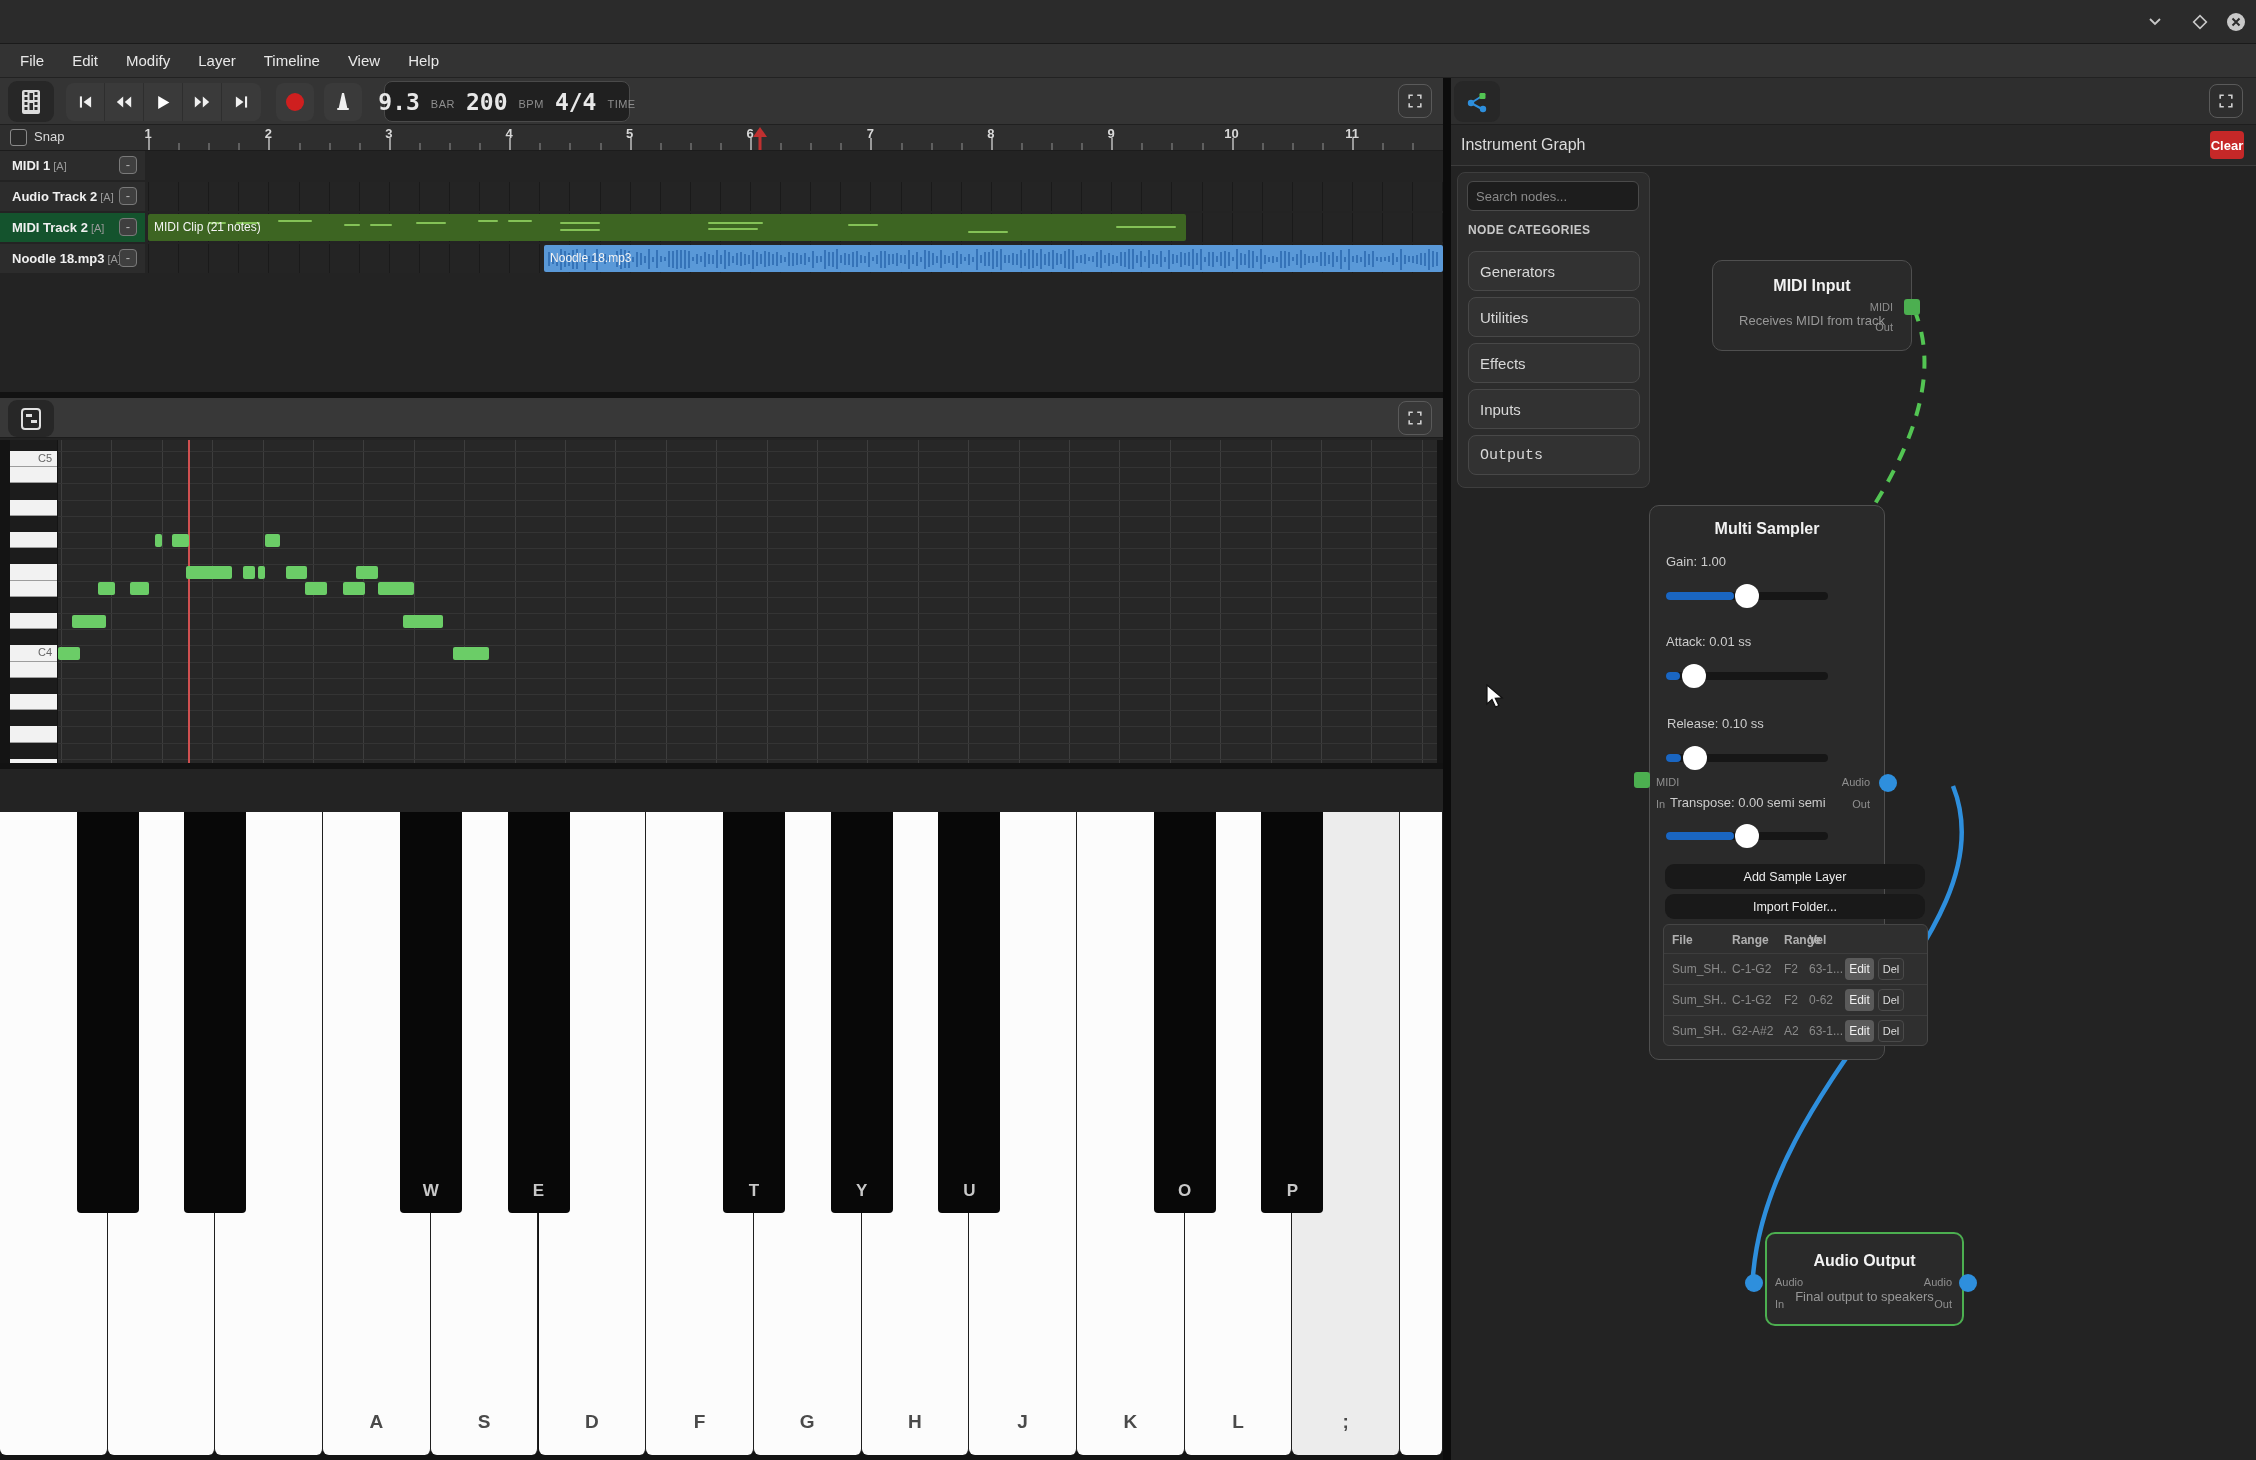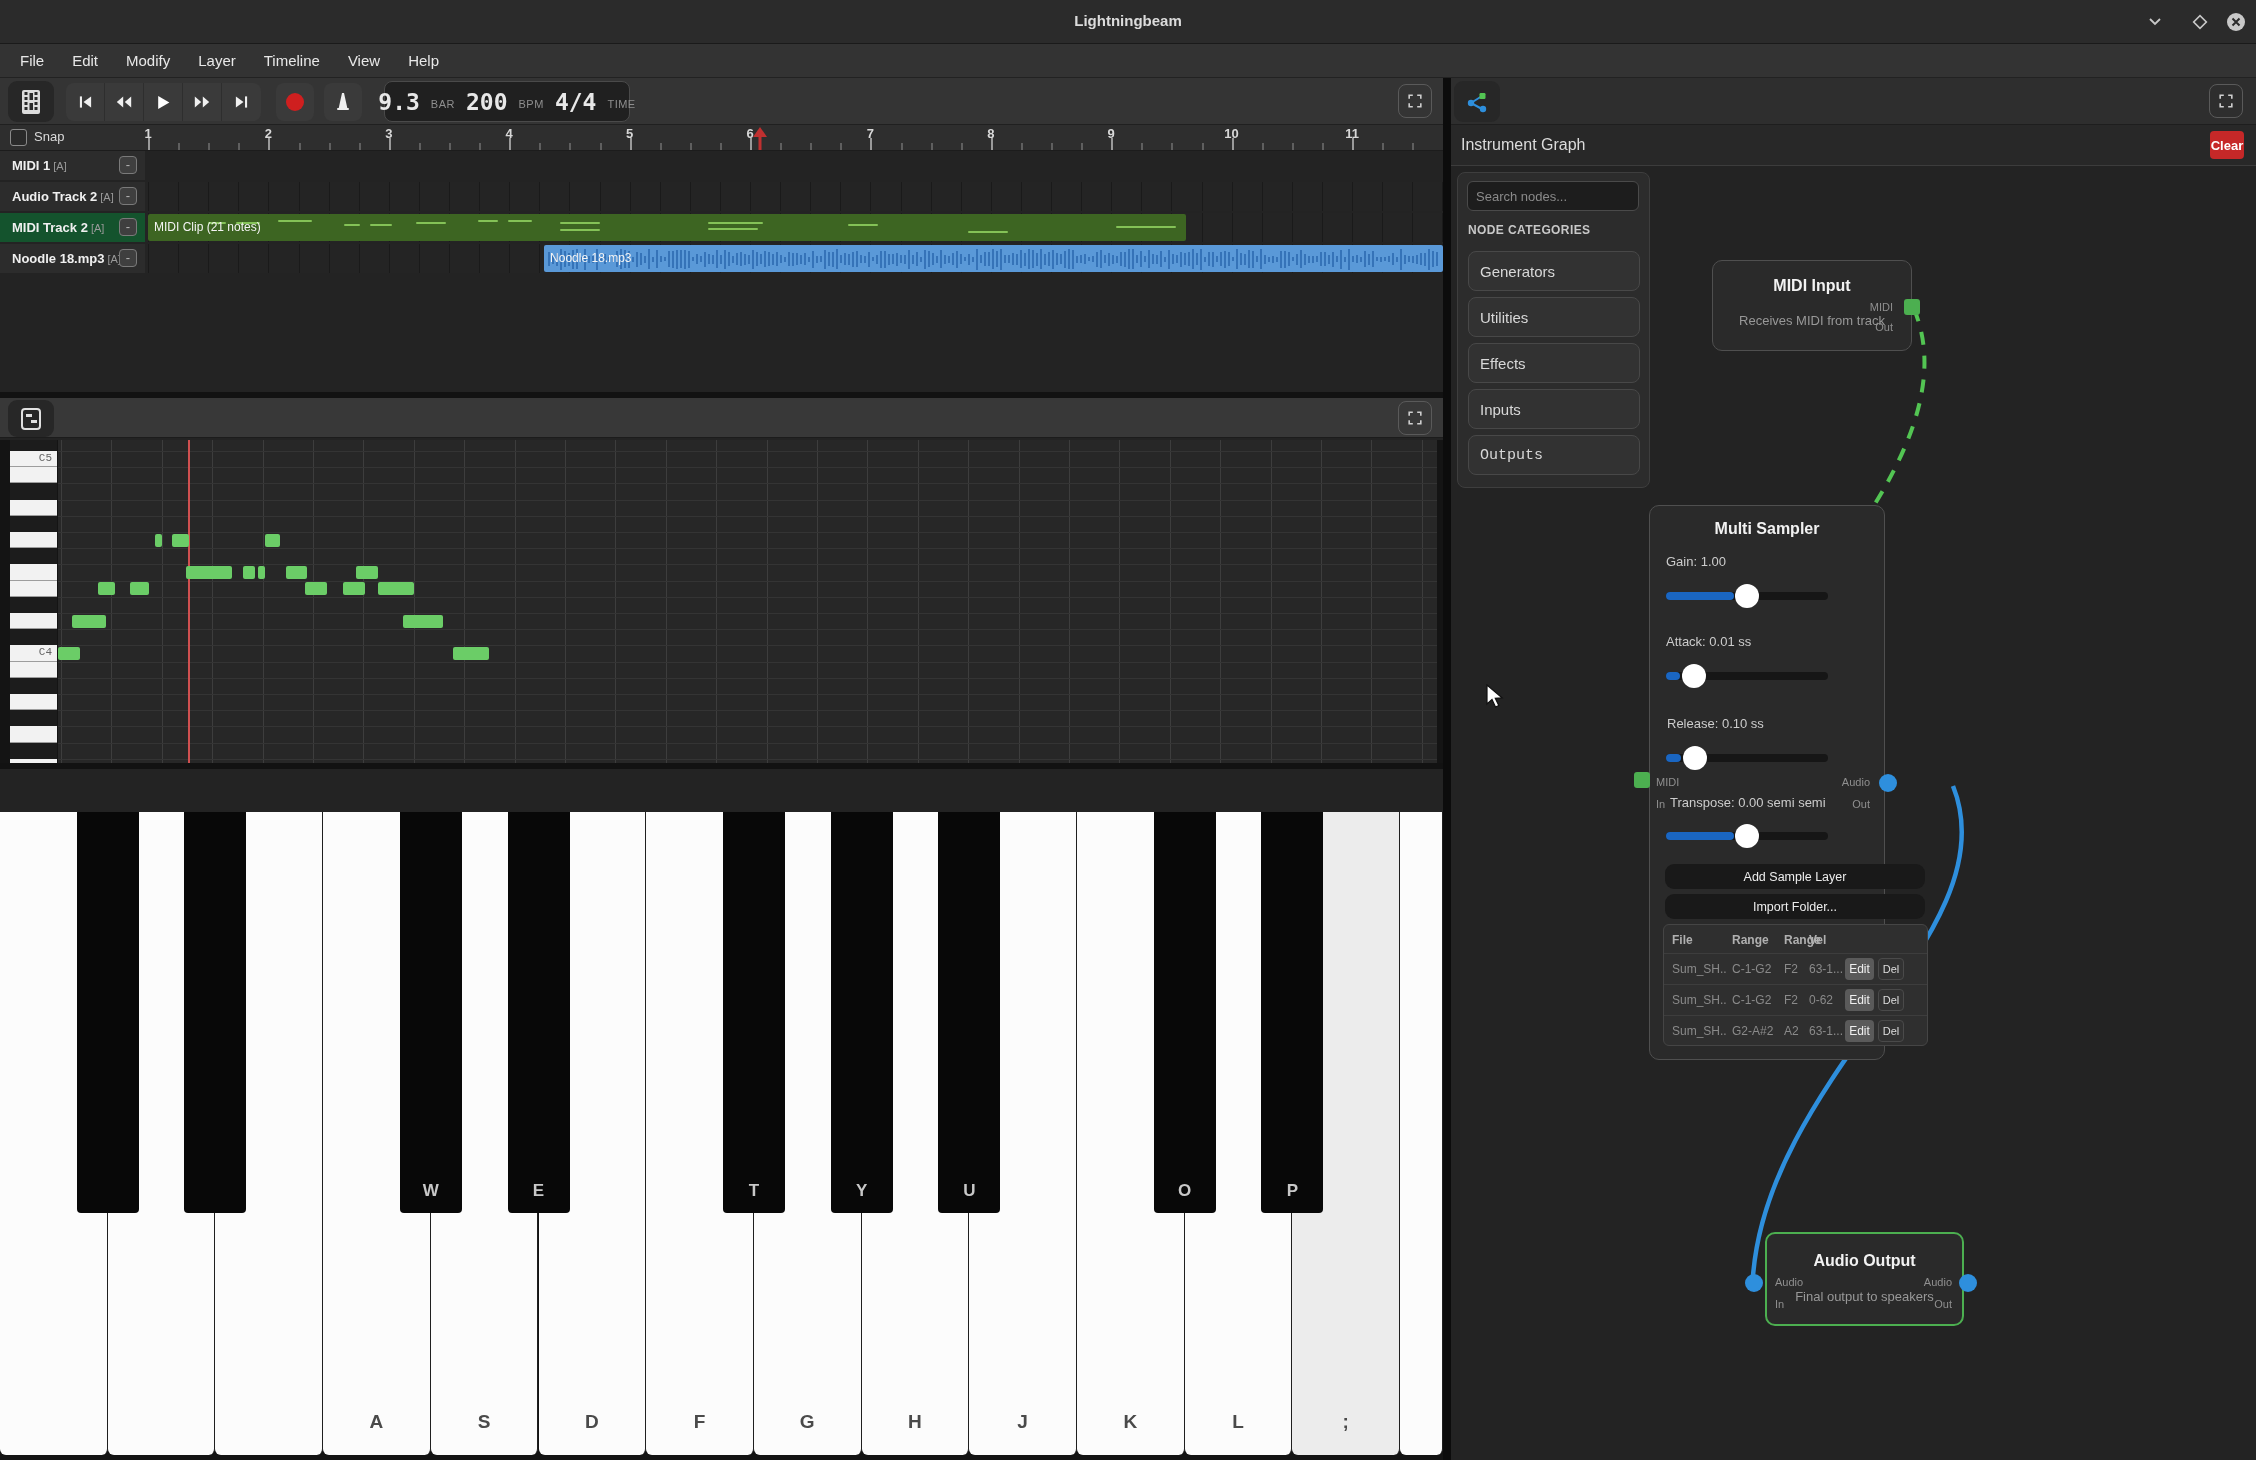--- a/index.html
+++ b/index.html
@@ -59,21 +59,21 @@
   .wv { position:absolute; bottom:13px; width:2px; background:#2f6cb3; opacity:.85; }
 
   
   .sec-div { left:0; width:1443px; height:6px; background:#121212; }
   .sec-head { left:0; width:1443px; height:40px; background:#383838; border-bottom:1px solid #1c1c1c; }
   #pr-body { left:0; top:362px; width:1443px; height:323px; background:#141414; overflow:hidden; }
   #pr-strip { position:absolute; left:10px; top:0; width:47px; height:323px; background:#1c1c1c; overflow:hidden; }
   .pr-key { position:absolute; left:0; width:47px; }
   .pr-key.w { background:#f2f2f2; border-bottom:1px solid rgba(0,0,0,.35); }
   .pr-key.b { background:#1c1c1c; }
-  .pr-key-label { position:absolute; right:5px; top:1px; font-size:11px; color:#666;font-family:Liberation Mono, monospace; }
+  .pr-key-label { position:absolute; right:5px; top:1px; font-size:11px; color:#666; }
   #pr-grid { position:absolute; left:58px; top:0; width:1379px; height:323px; background:#272727;
              background-image:repeating-linear-gradient(180deg, #343434 0 1px, transparent 1px 16.2px),
                               repeating-linear-gradient(90deg, #3d3d3d 0 1px, transparent 1px 50.4px);
              background-position:0 11px, 3px 0; }
   .note { position:absolute; height:13px; background:#6bcd67; border-radius:2px; }
   #pr-playhead { position:absolute; left:130px; top:0; width:2px; height:323px; background:#d05050; }
 
   
   #kb-header { top:690px; }
   #kb-title { left:0; right:0; top:11px; text-align:center; font-size:14px; color:#e0e0e0; }
@@ -118,21 +118,20 @@
   .st-edit { position:absolute; left:181px; top:4px; width:29px; height:22px; background:#5a5a5a; border-radius:4px;
              color:#f0f0f0; font-size:12px; display:flex; align-items:center; justify-content:center; }
   .st-del { position:absolute; left:214px; top:4px; width:26px; height:22px; background:#323232; border:1px solid #4a4a4a; border-radius:4px;
             color:#dddddd; font-size:11px; display:flex; align-items:center; justify-content:center; }
   svg.icon { display:block; }
 </style>
 </head>
 <body>
 
 <div class="abs" id="titlebar">
-  <div class="abs" id="title-text">Lightningbeam</div>
   <div class="abs win-ctl" style="left:2141px">
     <svg class="icon" width="20" height="20" viewBox="0 0 20 20">
         <path d="M5 7 L10 12 L15 7" stroke="#c8c8c8" stroke-width="1.8" fill="none"></path>
       </svg>
   </div>
   <div class="abs win-ctl" style="left:2186px">
     <svg class="icon" width="20" height="20" viewBox="0 0 20 20">
         <rect x="5.5" y="5.5" width="9" height="9" transform="rotate(45 10 10)" stroke="#c8c8c8" stroke-width="1.6" fill="none"></rect>
       </svg>
   </div>

